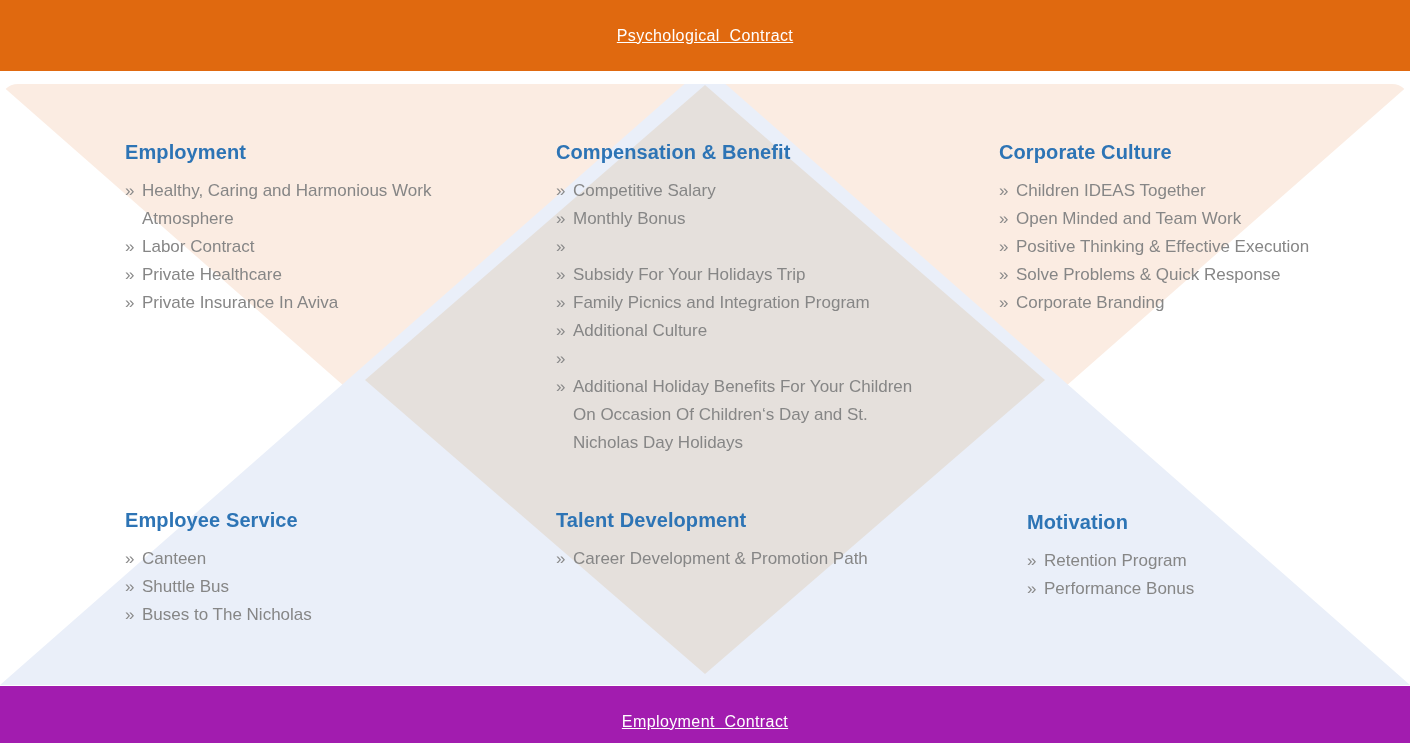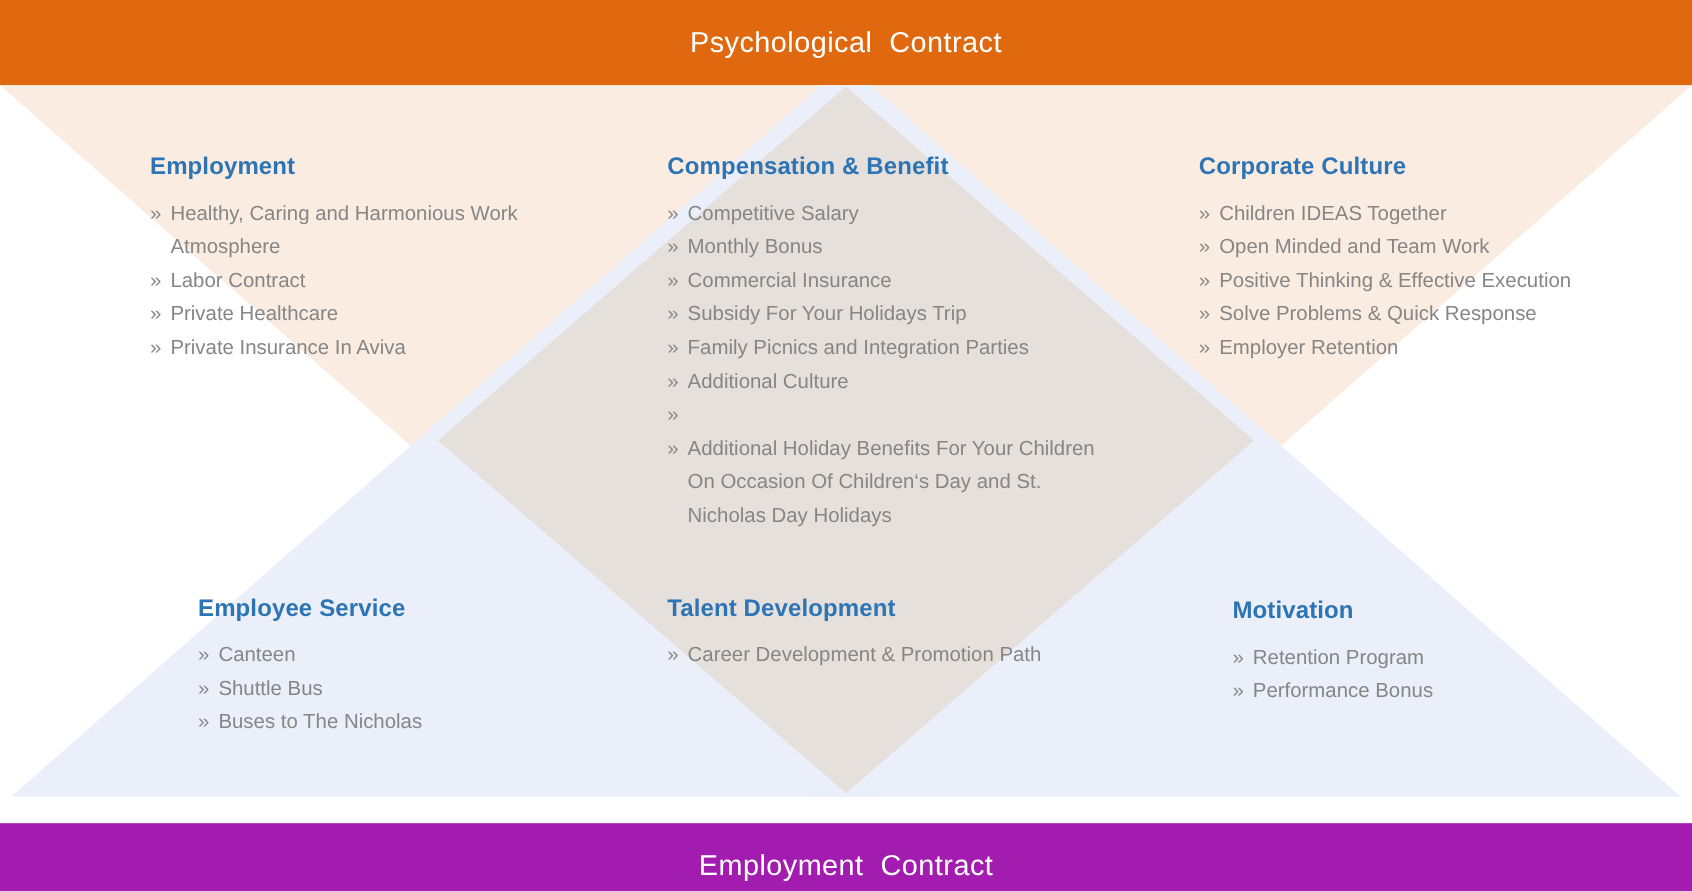--- a/index.html
+++ b/index.html
@@ -8,40 +8,40 @@
     font-family:"Liberation Sans","DejaVu Sans",sans-serif;
     background:#ffffff;
   }
   .banner{
     position:absolute;left:0;width:1410px;height:71px;
     display:flex;align-items:center;justify-content:center;
   }
   .banner.top{top:0;background:#E0690F;}
   .banner.bottom{top:686px;background:#a21caf;}
   .banner-label{
-    color:#ffffff;font-size:24px;letter-spacing:0.4px;white-space:pre;
+    color:#ffffff;font-size:16px;letter-spacing:0.4px;white-space:pre;text-decoration:underline;
   }
   .content{
-    position:absolute;left:0;top:71px;width:1410px;height:593px;overflow:hidden;
+    position:absolute;left:0;top:84px;width:1410px;height:659px;overflow:hidden;border-radius:18px;
   }
   .bg{position:absolute;left:0;top:0;}
   .section{position:absolute;}
   .section h2{
     margin:0 0 13px 0;font-size:20px;line-height:24px;font-weight:600;
     color:#2D74B5;letter-spacing:0.1px;
   }
   .section ul{list-style:none;margin:0;padding:0;}
   .section li{
     display:flex;font-size:17px;line-height:28px;color:#868686;
   }
   .bullet{flex:0 0 17px;color:#8a8a8a;}
   .sec-0{left:125px;top:56px;width:310px;}
   .sec-1{left:556px;top:56px;width:375px;}
   .sec-2{left:987px;top:56px;width:330px;margin-left:12px;}
-  .sec-3{left:125px;top:424px;width:310px;margin-left:40px;}
+  .sec-3{left:125px;top:424px;width:310px;}
   .sec-4{left:556px;top:424px;width:380px;}
   .sec-5{left:987px;top:426px;width:300px;margin-left:40px;}
 </style>
 </head>
 <body>
 
 <div class="stage">
 
   <div class="banner top">
     <span class="banner-label">Psychological  Contract</span>
@@ -82,29 +82,28 @@
           <li>
             <span class="bullet">»</span>
             <span>Competitive Salary</span>
           </li>
           <li>
             <span class="bullet">»</span>
             <span>Monthly Bonus</span>
           </li>
           <li>
             <span class="bullet">»</span>
-            <span>Commercial Insurance</span>
           </li>
           <li>
             <span class="bullet">»</span>
             <span>Subsidy For Your Holidays Trip</span>
           </li>
           <li>
             <span class="bullet">»</span>
-            <span>Family Picnics and Integration Parties</span>
+            <span>Family Picnics and Integration Program</span>
           </li>
           <li>
             <span class="bullet">»</span>
             <span>Additional Culture</span>
           </li>
           <li>
             <span class="bullet">»</span>
           </li>
           <li>
             <span class="bullet">»</span>
@@ -127,21 +126,21 @@
           <li>
             <span class="bullet">»</span>
             <span>Positive Thinking &amp; Effective Execution</span>
           </li>
           <li>
             <span class="bullet">»</span>
             <span>Solve Problems &amp; Quick Response</span>
           </li>
           <li>
             <span class="bullet">»</span>
-            <span>Employer Retention</span>
+            <span>Corporate Branding</span>
           </li>
         </ul>
     </section>
 
     <section class="section sec-3">
       <h2>Employee Service</h2>
       <ul>
           <li>
             <span class="bullet">»</span>
             <span>Canteen</span>

